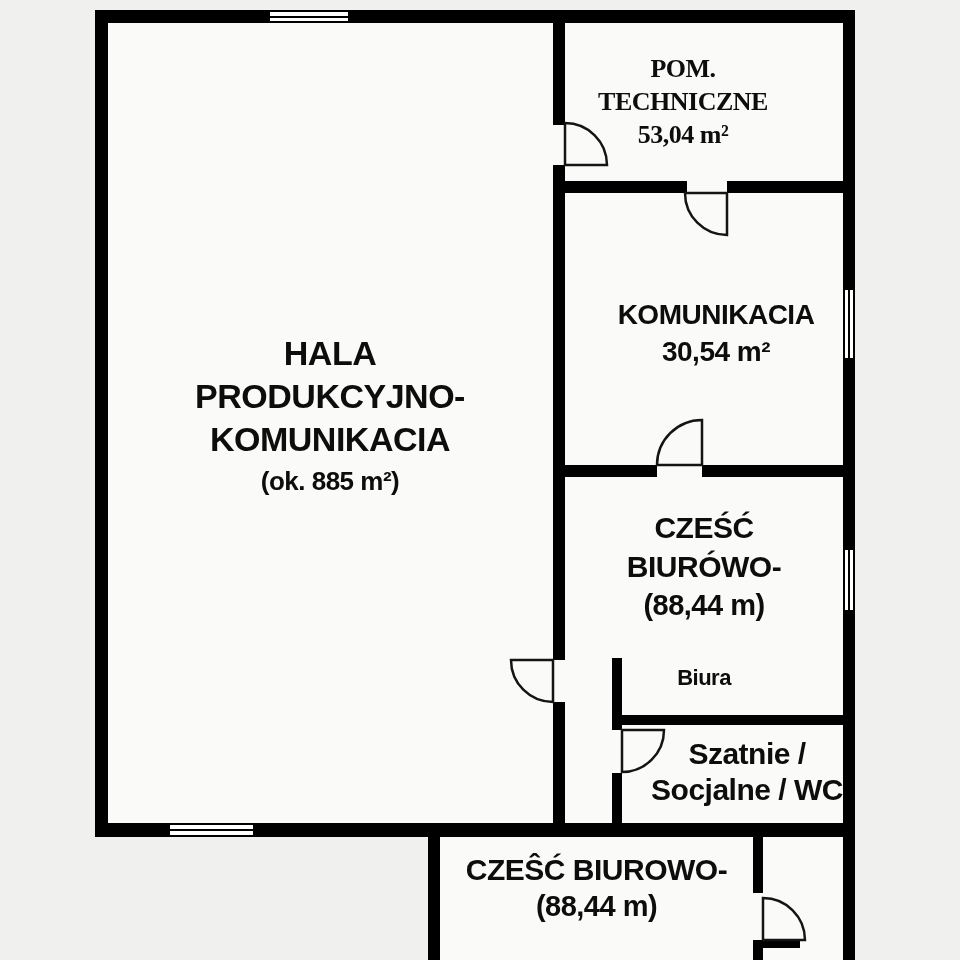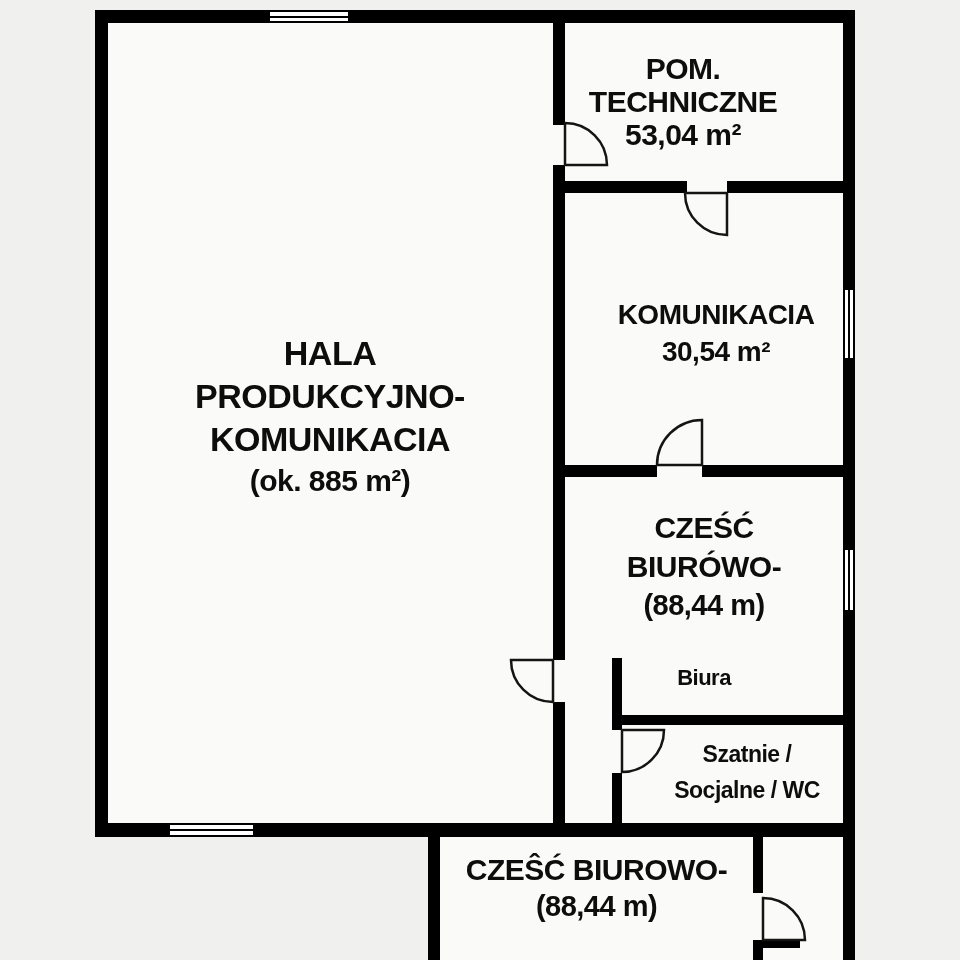--- a/index.html
+++ b/index.html
@@ -29,27 +29,27 @@
     width:2px;margin-left:-1px;background:#000;
   }
   svg.doors{position:absolute;left:0;top:0;pointer-events:none;}
   
   .label{
     position:absolute;text-align:center;font-weight:700;
     letter-spacing:-0.5px;line-height:1.28;white-space:nowrap;
   }
   .label .ln{display:block;}
   .hala{left:110px;top:332px;width:440px;font-size:34px;line-height:43px;}
-  .hala .area{font-size:30px;line-height:40px;text-align:center;}
-  .pom{left:565px;top:52px;width:236px;font-size:30px;line-height:33px;}
+  .hala .area{font-size:26px;line-height:40px;text-align:center;}
+  .pom{left:565px;top:52px;width:236px;font-size:26px;line-height:33px;font-family:Liberation Serif, serif;}
   .kom{left:565px;top:296px;width:278px;font-size:28px;line-height:37px;padding-left:12px;}
   .czesc1{left:565px;top:508px;width:278px;font-size:30px;line-height:39px;}
   .czesc1 .area{font-size:29px;line-height:38px;}
   .biura{left:565px;top:664px;width:278px;font-size:22px;}
-  .szatnie{left:622px;top:736px;width:250px;font-size:23px;line-height:36px;}
+  .szatnie{left:622px;top:736px;width:250px;font-size:30px;line-height:36px;}
   .czesc2{left:440px;top:851px;width:313px;font-size:30px;line-height:37px;}
   .czesc2 .area{font-size:29px;line-height:37px;}
 </style>
 </head>
 <body>
 
 <div class="canvas">
 
   <div class="fill" style="left:95px;top:10px;width:760px;height:827px;"></div>
   <div class="fill" style="left:428px;top:837px;width:425px;height:123px;"></div>

